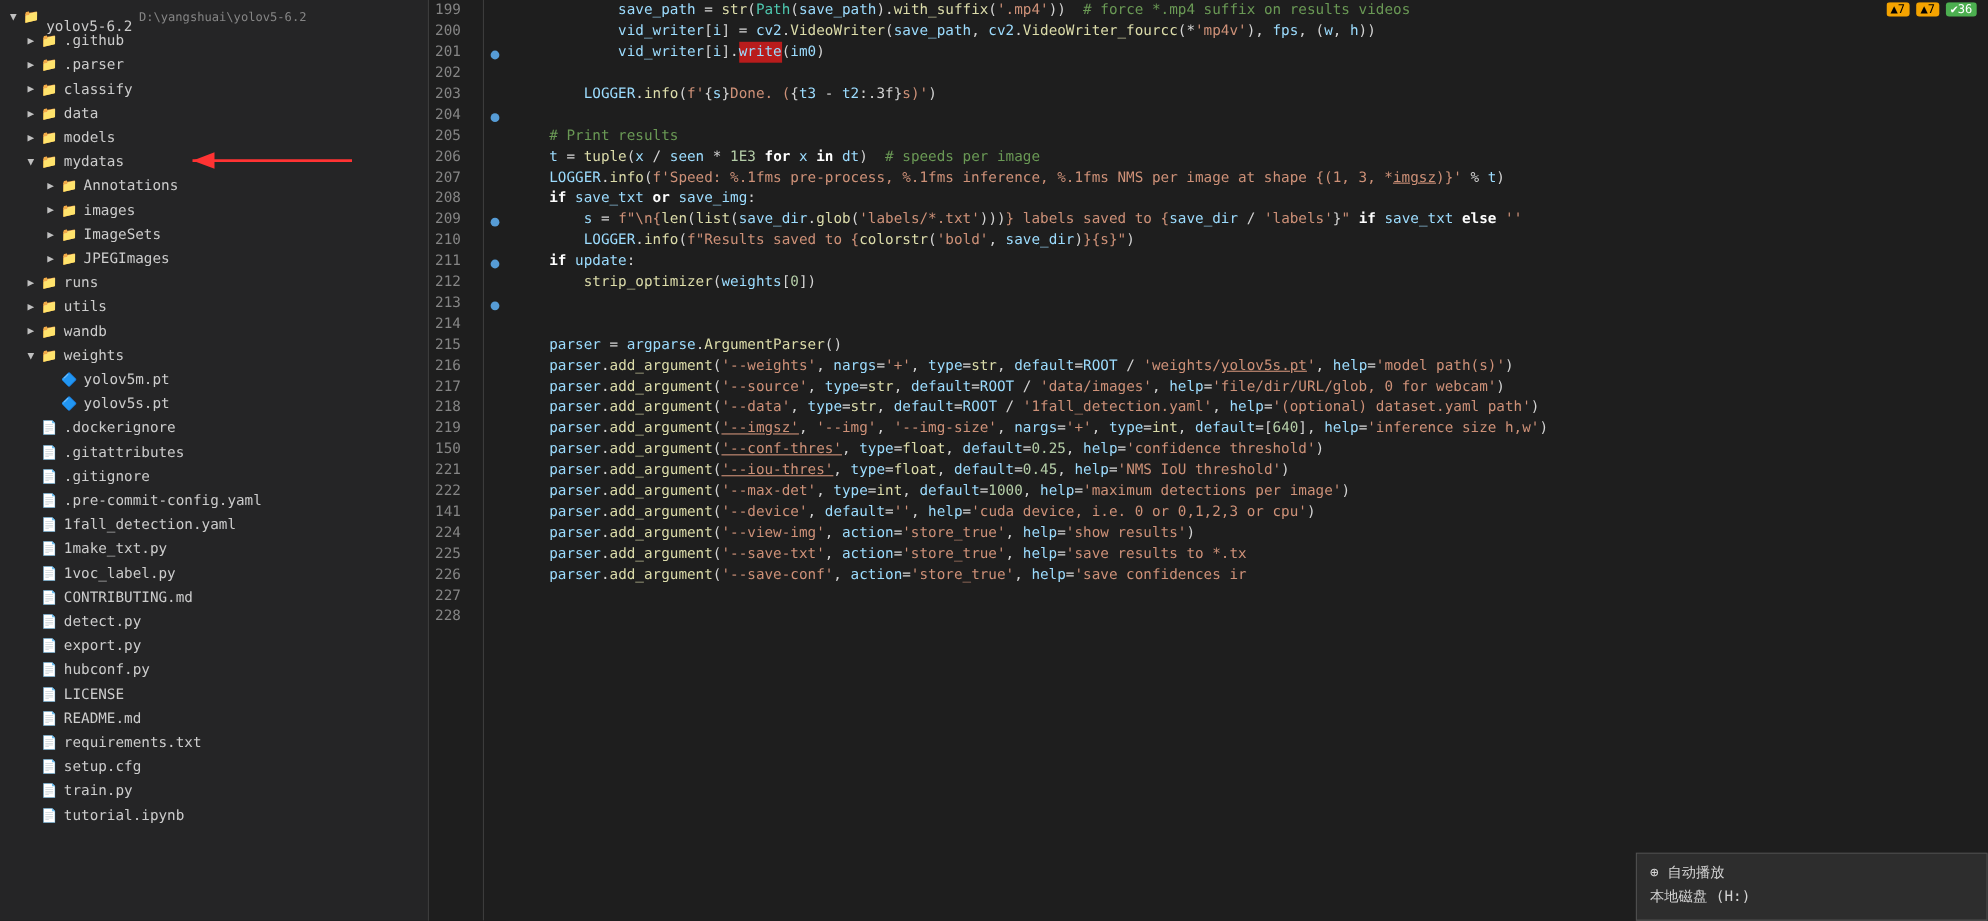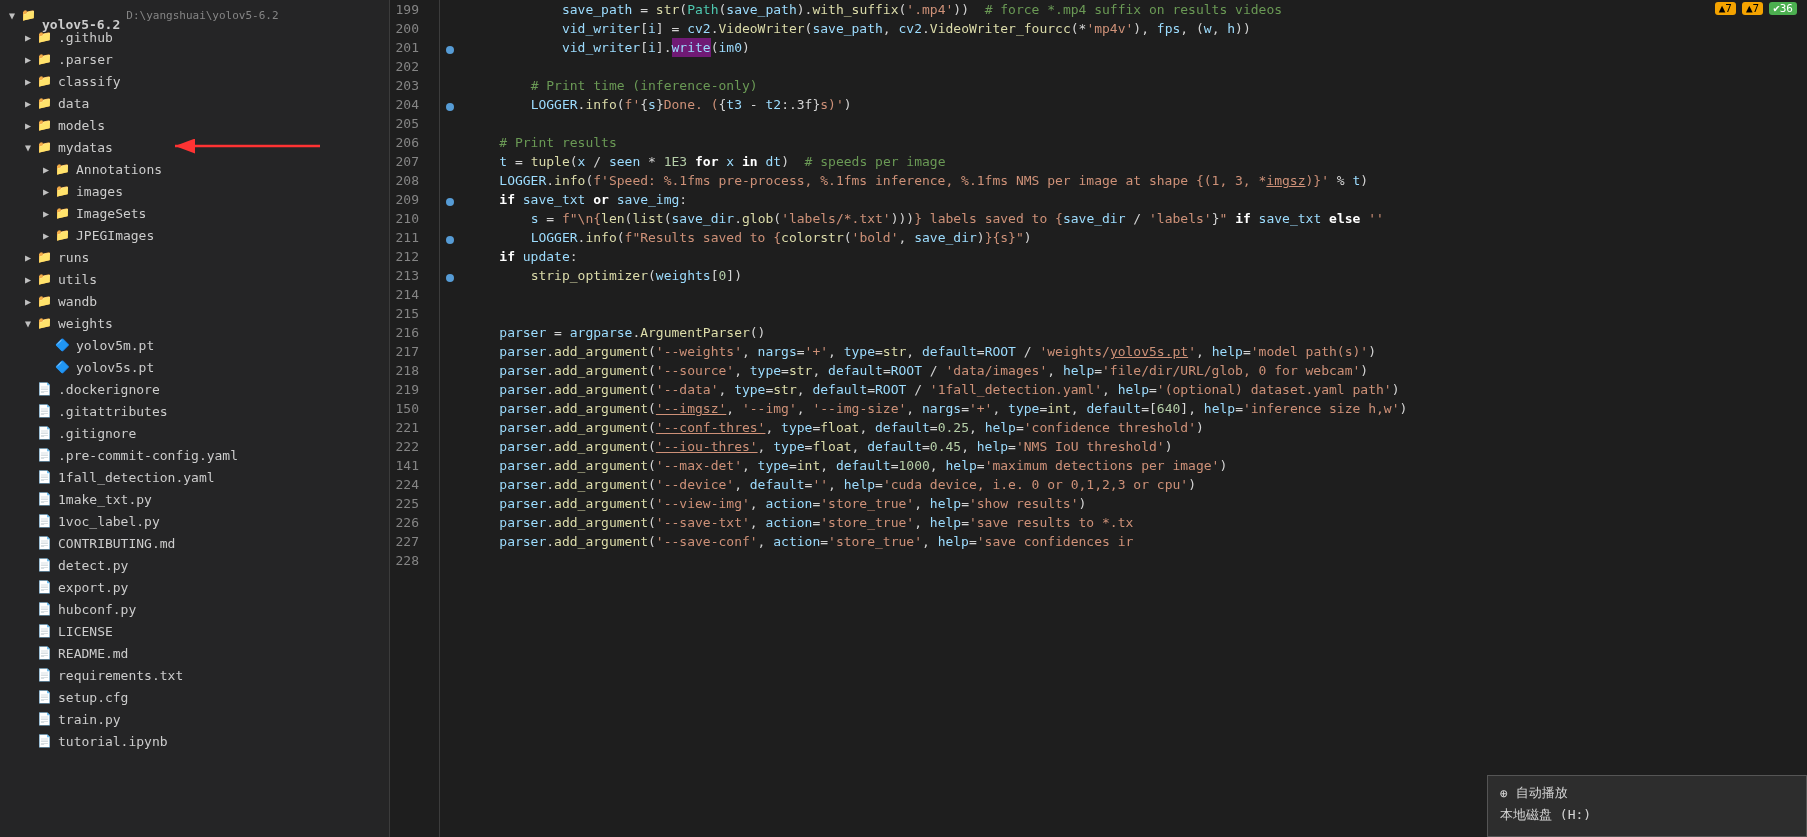--- a/index.html
+++ b/index.html
@@ -213,21 +213,21 @@
   <span class="warning-badge">▲7</span>
   <span class="warning-badge">▲7</span>
   <span class="ok-badge">✔36</span>
 </div>
 
 <div id="sidebar">
 
   <div class="tree-item" style="padding-left:4px;">
     <span class="arrow">▼</span>
     <span class="icon folder-icon">📁</span>
-    <span class="label" style="color:#cccccc; font-weight:bold;margin-top:19px;">yolov5-6.2</span>
+    <span class="label" style="color:#cccccc; font-weight:normal;margin-top:19px;">yolov5-6.2</span>
     <span style="color:#858585; font-size:11px; margin-left:6px;">D:\yangshuai\yolov5-6.2</span>
   </div>
 
   <div class="tree-item" style="padding-left:20px;">
     <span class="arrow">▶</span>
     <span class="icon folder-icon">📁</span>
     <span class="label">.github</span>
   </div>
 
   <div class="tree-item" style="padding-left:20px;">
@@ -519,28 +519,25 @@
 
       <div class="code-line">
         <span class="plain">&nbsp;&nbsp;&nbsp;&nbsp;&nbsp;&nbsp;&nbsp;&nbsp;&nbsp;&nbsp;&nbsp;&nbsp;</span><span class="var">save_path</span><span class="plain"> = </span><span class="fn">str</span><span class="plain">(</span><span class="cls">Path</span><span class="plain">(</span><span class="var">save_path</span><span class="plain">).</span><span class="fn">with_suffix</span><span class="plain">(</span><span class="str">'.mp4'</span><span class="plain">))  </span><span class="cmt"># force *.mp4 suffix on results videos</span>
       </div>
 
       <div class="code-line">
         <span class="plain">&nbsp;&nbsp;&nbsp;&nbsp;&nbsp;&nbsp;&nbsp;&nbsp;&nbsp;&nbsp;&nbsp;&nbsp;</span><span class="var">vid_writer</span><span class="plain">[</span><span class="var">i</span><span class="plain">] = </span><span class="var">cv2</span><span class="plain">.</span><span class="fn">VideoWriter</span><span class="plain">(</span><span class="var">save_path</span><span class="plain">, </span><span class="var">cv2</span><span class="plain">.</span><span class="fn">VideoWriter_fourcc</span><span class="plain">(*</span><span class="str">'mp4v'</span><span class="plain">), </span><span class="var">fps</span><span class="plain">, (</span><span class="var">w</span><span class="plain">, </span><span class="var">h</span><span class="plain">))</span>
       </div>
 
       <div class="code-line">
-        <span class="plain">&nbsp;&nbsp;&nbsp;&nbsp;&nbsp;&nbsp;&nbsp;&nbsp;&nbsp;&nbsp;&nbsp;&nbsp;</span><span class="var">vid_writer</span><span class="plain">[</span><span class="var">i</span><span class="plain">].</span><span style="background:#701a75; color:#9cdcfe;">write</span><span class="plain">(</span><span class="var">im0</span><span class="plain">)</span>
+        <span class="plain">&nbsp;&nbsp;&nbsp;&nbsp;&nbsp;&nbsp;&nbsp;&nbsp;&nbsp;&nbsp;&nbsp;&nbsp;</span><span class="var">vid_writer</span><span class="plain">[</span><span class="var">i</span><span class="plain">].</span><span style="background:#b91c1c; color:#9cdcfe;">write</span><span class="plain">(</span><span class="var">im0</span><span class="plain">)</span>
       </div>
 
       <div class="code-line">&nbsp;</div>
 
-      <div class="code-line">
-        <span class="plain">&nbsp;&nbsp;&nbsp;&nbsp;&nbsp;&nbsp;&nbsp;&nbsp;</span><span class="cmt"># Print time (inference-only)</span>
-      </div>
 
       <div class="code-line">
         <span class="plain">&nbsp;&nbsp;&nbsp;&nbsp;&nbsp;&nbsp;&nbsp;&nbsp;</span><span class="var">LOGGER</span><span class="plain">.</span><span class="fn">info</span><span class="plain">(</span><span class="str">f'</span><span class="plain">{</span><span class="var">s</span><span class="plain">}</span><span class="str">Done. (</span><span class="plain">{</span><span class="var">t3</span><span class="plain"> - </span><span class="var">t2</span><span class="plain">:.3f</span><span class="plain">}</span><span class="str">s)'</span><span class="plain">)</span>
       </div>
 
       <div class="code-line">&nbsp;</div>
 
       <div class="code-line">
         <span class="plain">&nbsp;&nbsp;&nbsp;&nbsp;</span><span class="cmt"># Print results</span>
       </div>

